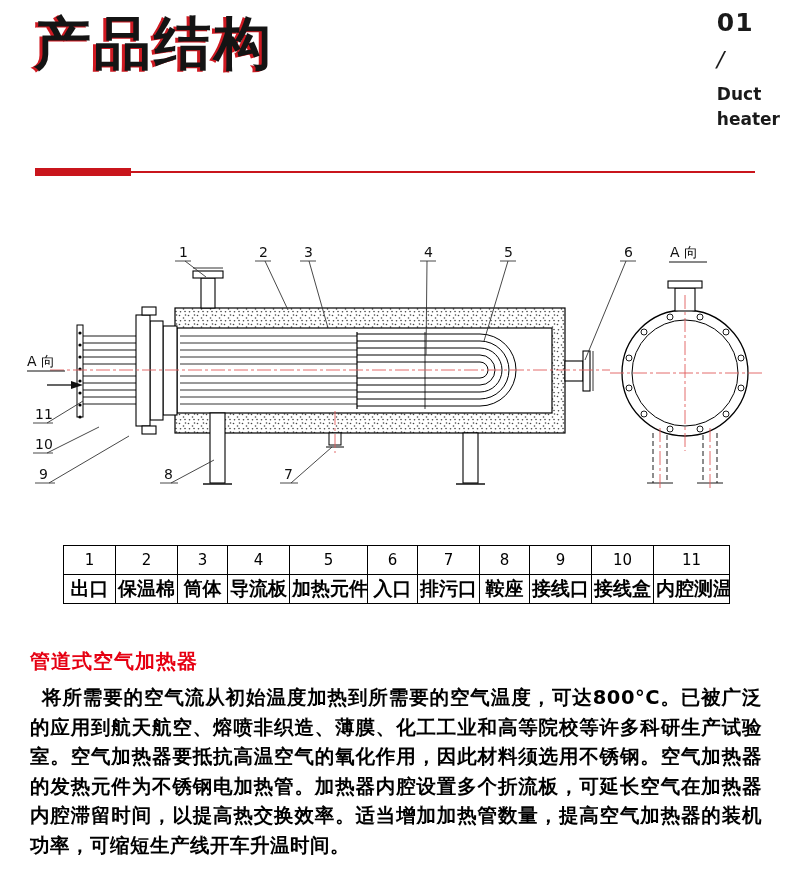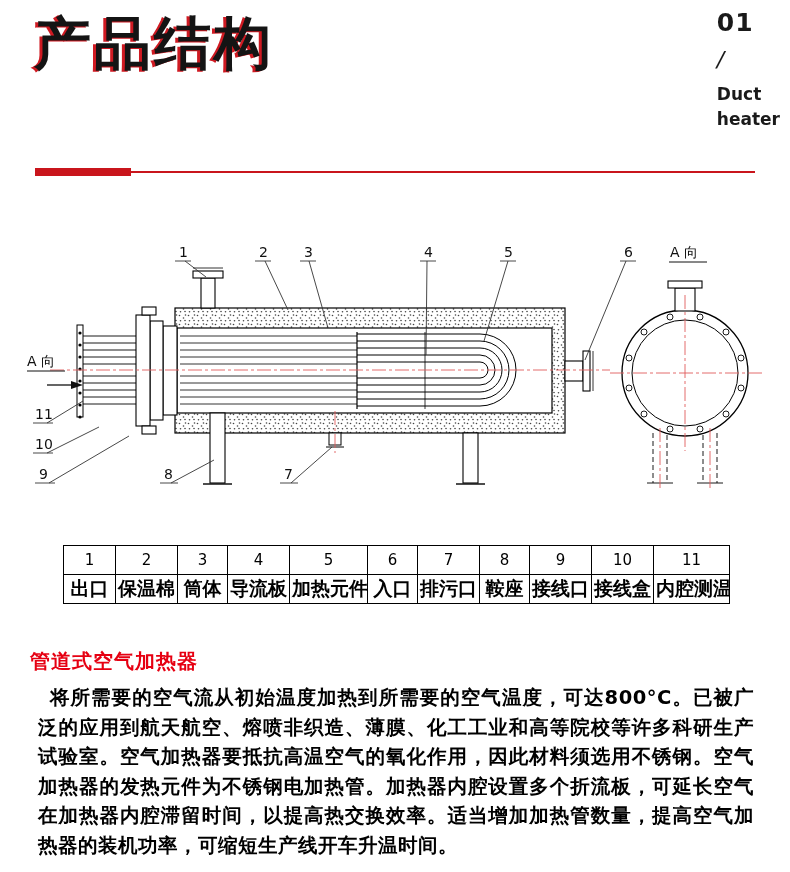--- a/index.html
+++ b/index.html
@@ -42,21 +42,21 @@
   .parts-table tr.num-row td{font-size:15px;font-weight:500;}
   .parts-table tr.label-row td{font-weight:700;}
 
   
   .desc{position:absolute;left:30px;top:648px;width:732px;}
   .desc-heading{
     color:#e60012;font-size:20px;font-weight:700;margin:0 0 8px 0;letter-spacing:1px;
   }
   .desc-body{
     font-size:19.5px;font-weight:600;line-height:29.5px;color:#000;
-    letter-spacing:0.5px;text-indent:12px;text-align:justify;margin:8px;
+    letter-spacing:0.5px;text-indent:12px;text-align:justify;margin:0;
   }
 </style>
 </head>
 <body>
 
 <div class="page">
 
   <div class="title-cn">产品结构</div>
 
   <div class="corner">

